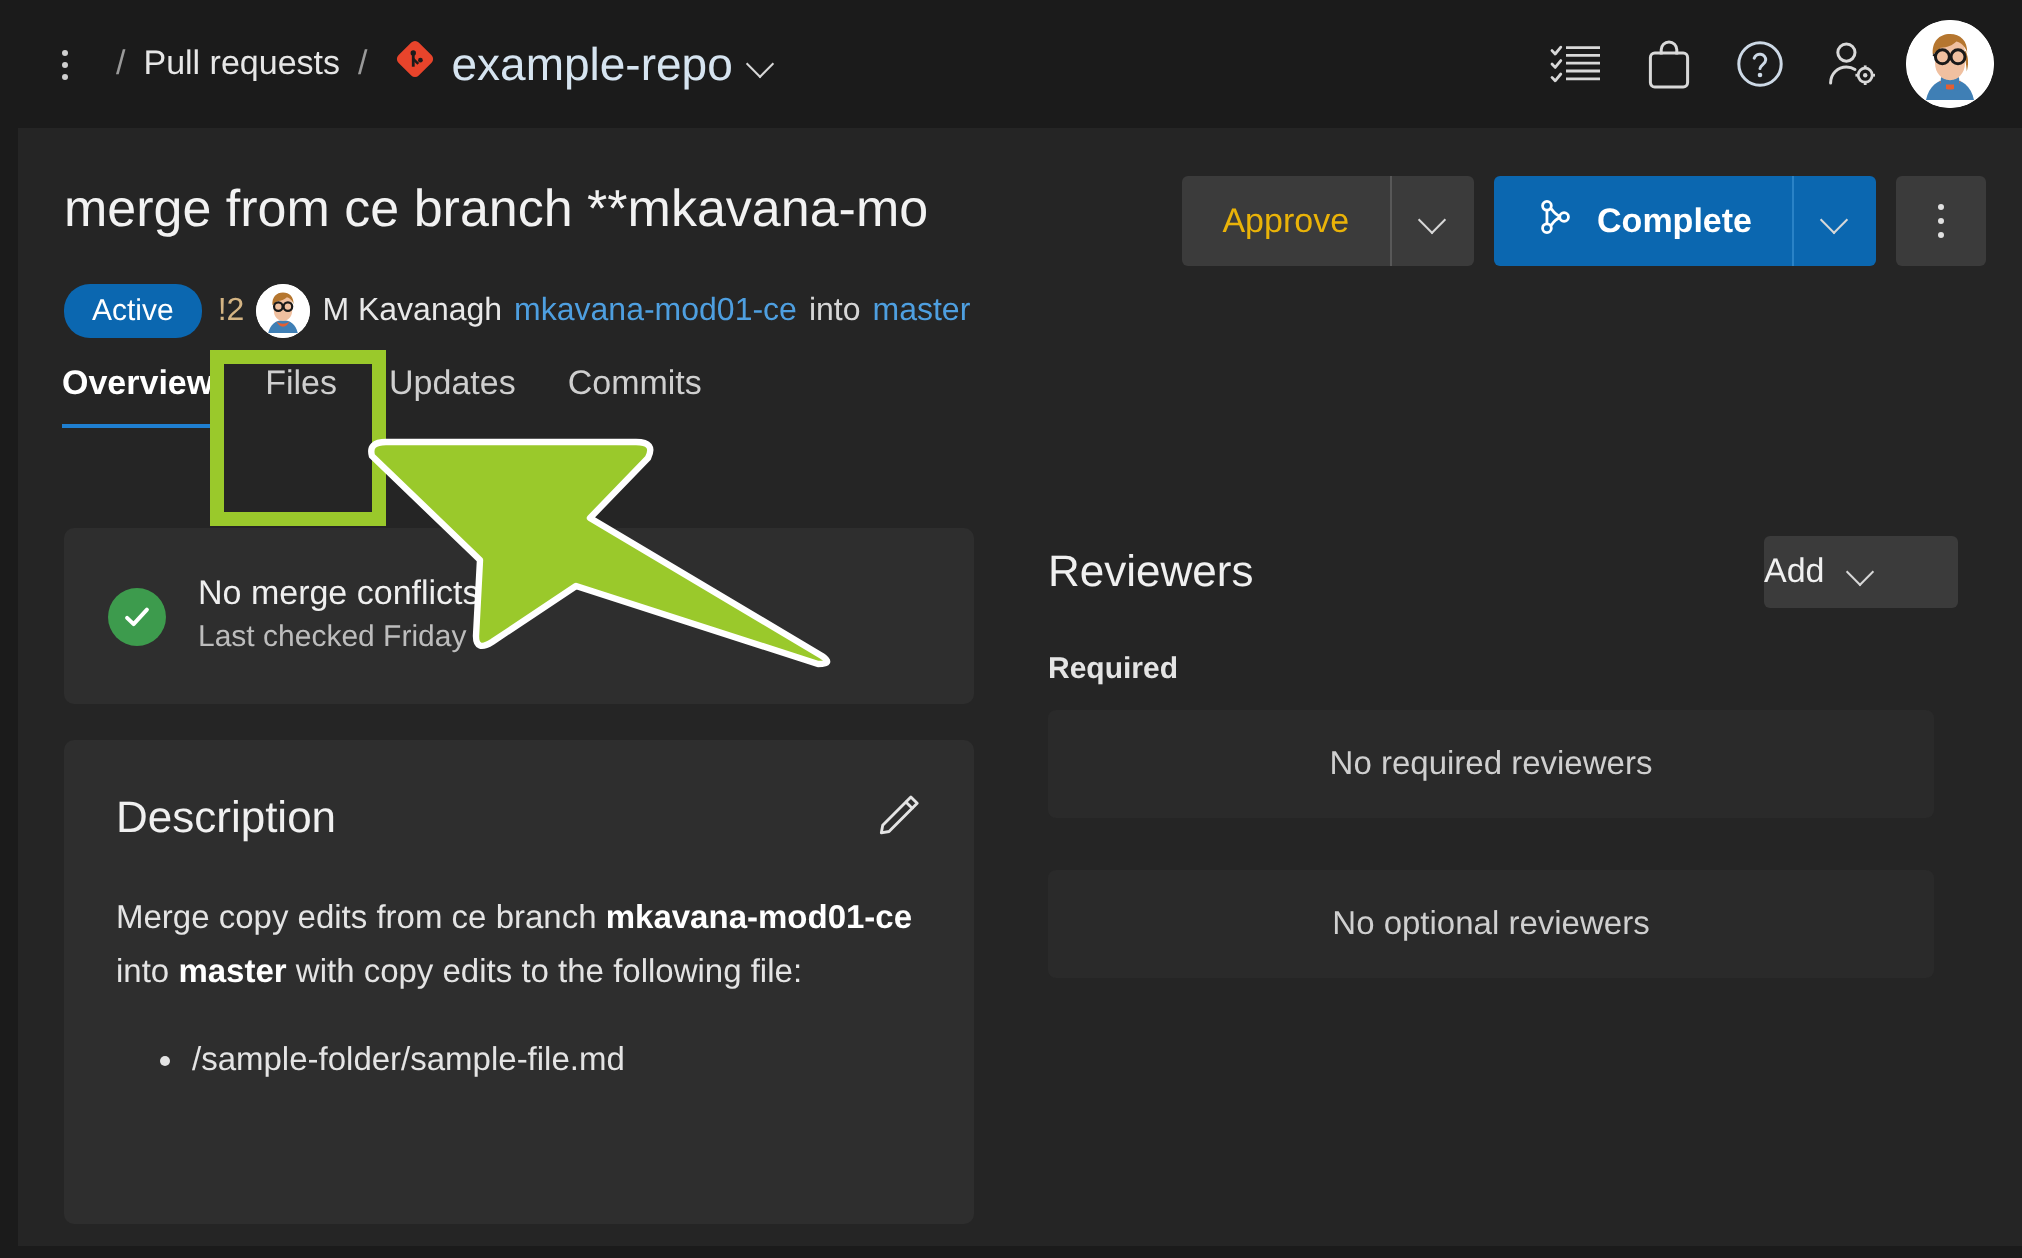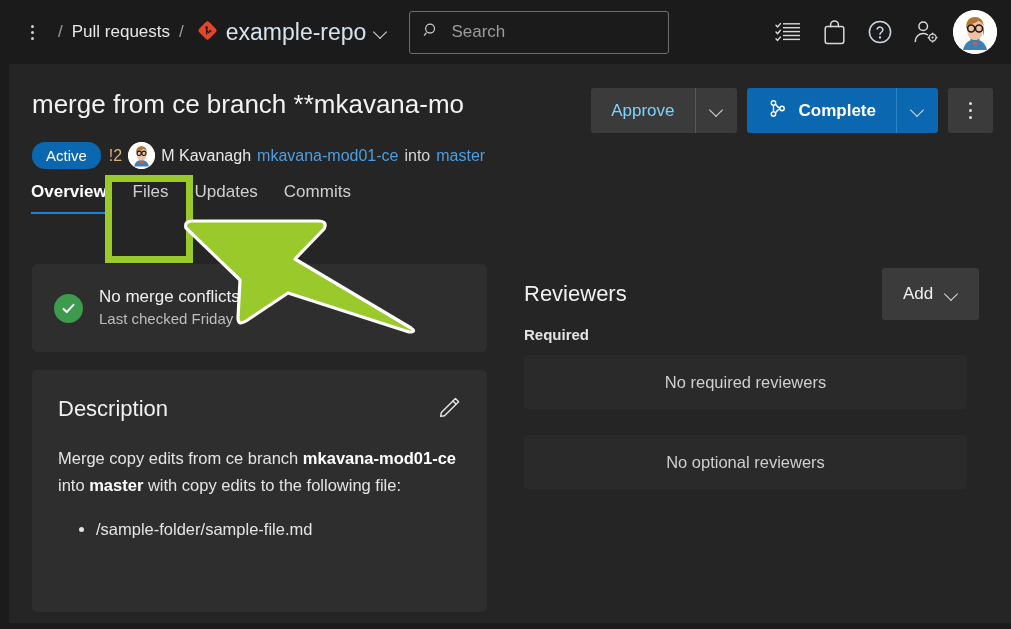--- a/index.html
+++ b/index.html
@@ -84,21 +84,21 @@
   .pr-title {
     color: #f2f2f2; font-size: 26px; font-weight: 400;
     white-space: nowrap; overflow: hidden;
     max-width: 520px; line-height: 1.3;
   }
   .title-actions { margin-left: auto; display: flex; align-items: center; gap: 10px; }
   .btn-split {
     display: flex; align-items: stretch; height: 45px; border-radius: 3px; overflow: hidden;
   }
   .btn-approve {
-    background: #3b3b3b; color: #7dd3fc; font-size: 17px;
+    background: #3b3b3b; color: #eab308; font-size: 17px;
     display: flex; align-items: center; padding: 0 20px; cursor: pointer;
   }
   .btn-approve-chev {
     background: #3b3b3b; width: 42px; display: flex; align-items: center; justify-content: center;
     cursor: pointer; border-left: 1px solid #585858;
   }
   .btn-complete {
     background: #0b67b0; color: #ffffff; font-size: 17px; font-weight: 600;
     display: flex; align-items: center; gap: 11px; padding: 0 20px; cursor: pointer;
   }
@@ -179,21 +179,21 @@
   .desc-list li { color: #e4e4e4; font-size: 16.5px; line-height: 1.6; }
 
   
   .rev-head {
     position: absolute; left: 524px; top: 268px; right: 32px;
     display: flex; align-items: center;
   }
   .rev-title { color: #f0f0f0; font-size: 22px; }
   .btn-add {
     margin-left: auto; background: #3b3b3b; border-radius: 3px;
-    height: 52px; width: 97px; display: flex; align-items: center; justify-content: center;
+    height: 36px; width: 97px; display: flex; align-items: center; 
     gap: 12px; cursor: pointer;
   }
   .btn-add span { color: #f0f0f0; font-size: 17px; }
   .rev-label {
     position: absolute; left: 524px;
     color: #e4e4e4; font-size: 15px; font-weight: 700;
   }
   .rev-empty {
     position: absolute; left: 524px; width: 443px; height: 54px;
     background: #2a2a2a; border-radius: 4px;
@@ -246,29 +246,20 @@
           <circle cx="11" cy="8.6" r="1.55" fill="#1b1b1b"></circle>
           <circle cx="15.1" cy="12.7" r="1.35" fill="#1b1b1b"></circle>
           <rect x="10.2" y="8.6" width="1.6" height="7.8" fill="#1b1b1b"></rect>
           <rect x="10.9" y="11.2" width="4.1" height="1.5" fill="#1b1b1b" transform="rotate(45 11 12)"></rect>
         </svg>
       </span>
       <span class="repo-name">example-repo</span>
       <span class="chev"></span>
     </div>
 
-    <div class="search-box">
-      <span>
-        <svg width="19" height="19" viewBox="0 0 24 24" fill="none" aria-hidden="true">
-          <circle cx="10.2" cy="9.6" r="5.6" stroke="#cfcfcf" stroke-width="1.5"></circle>
-          <line x1="5.6" y1="14.6" x2="2.6" y2="18.6" stroke="#cfcfcf" stroke-width="1.5"></line>
-        </svg>
-      </span>
-      <span class="search-ph">Search</span>
-    </div>
 
     <div class="hdr-spacer"></div>
 
     <div class="hdr-icon">
       <svg width="26" height="23" viewBox="0 0 26 23" fill="none" aria-hidden="true">
         <path d="M1 4.3 L2.6 6 L5.4 2.6" stroke="#d9d9d9" stroke-width="1.4" stroke-linecap="round" stroke-linejoin="round"></path>
         <path d="M1 11 L2.6 12.7 L5.4 9.3" stroke="#d9d9d9" stroke-width="1.4" stroke-linecap="round" stroke-linejoin="round"></path>
         <path d="M1 17.7 L2.6 19.4 L5.4 16" stroke="#d9d9d9" stroke-width="1.4" stroke-linecap="round" stroke-linejoin="round"></path>
         <line x1="8" y1="2.8" x2="25" y2="2.8" stroke="#d9d9d9" stroke-width="1.4"></line>
         <line x1="8" y1="6.7" x2="25" y2="6.7" stroke="#d9d9d9" stroke-width="1.4"></line>

